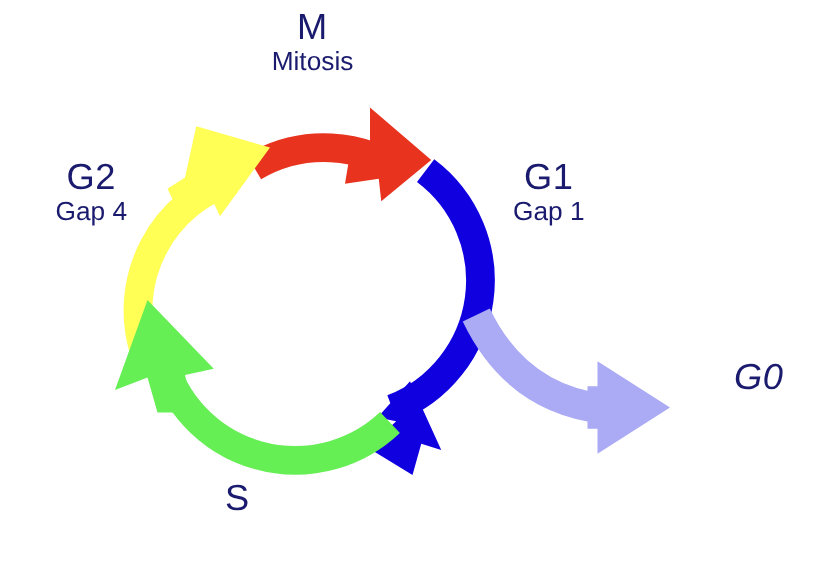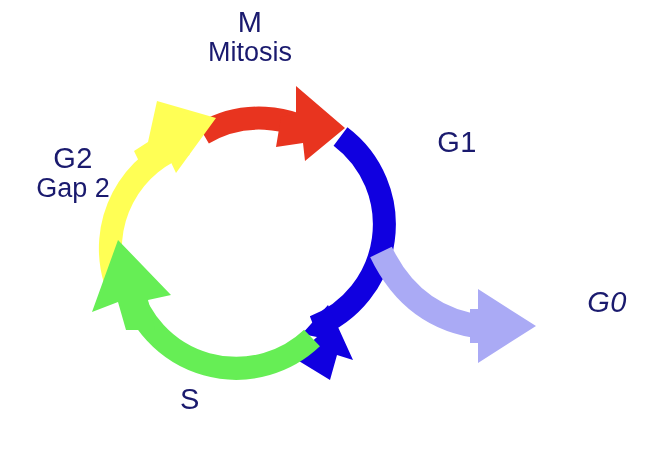--- a/index.html
+++ b/index.html
@@ -31,27 +31,27 @@
     user-select: none;
   }
   .phase-label .code {
     display: block;
     font-size: 29px;
     font-weight: 400;
     letter-spacing: 0.5px;
   }
   .phase-label .name {
     display: block;
-    font-size: 27px;
+    font-size: 21px;
     font-weight: 400;
     margin-top: 1px;
   }
   #label-m  { left: 170px; top: 8px;   width: 160px; }
-  #label-g2 { left: 8px;   top: 128px; width: 130px; margin-top: 16px; }
-  #label-g1 { left: 392px; top: 128px; width: 130px; }
+  #label-g2 { left: 8px;   top: 128px; width: 130px; }
+  #label-g1 { left: 374px; top: 128px; width: 130px; }
   #label-s  { left: 105px; top: 385px; width: 170px; }
   #label-g0 { left: 545px; top: 288px; width: 124px; font-style: italic; }
 </style>
 </head>
 <body>
 
 <div id="stage">
 
   <svg id="cycle-svg" viewBox="0 0 654 456">
 
@@ -87,25 +87,26 @@
 
   </svg>
 
   <div class="phase-label" id="label-m">
     <span class="code">M</span>
     <span class="name">Mitosis</span>
   </div>
 
   <div class="phase-label" id="label-g2">
     <span class="code">G2</span>
-    <span class="name">Gap 2</span>
+    <span class="name">Gap 4</span>
   </div>
 
   <div class="phase-label" id="label-g1">
     <span class="code">G1</span>
+    <span class="name">Gap 1</span>
   </div>
 
   <div class="phase-label" id="label-s">
     <span class="code">S</span>
   </div>
 
   <div class="phase-label" id="label-g0">
     <span class="code">G0</span>
   </div>
 

